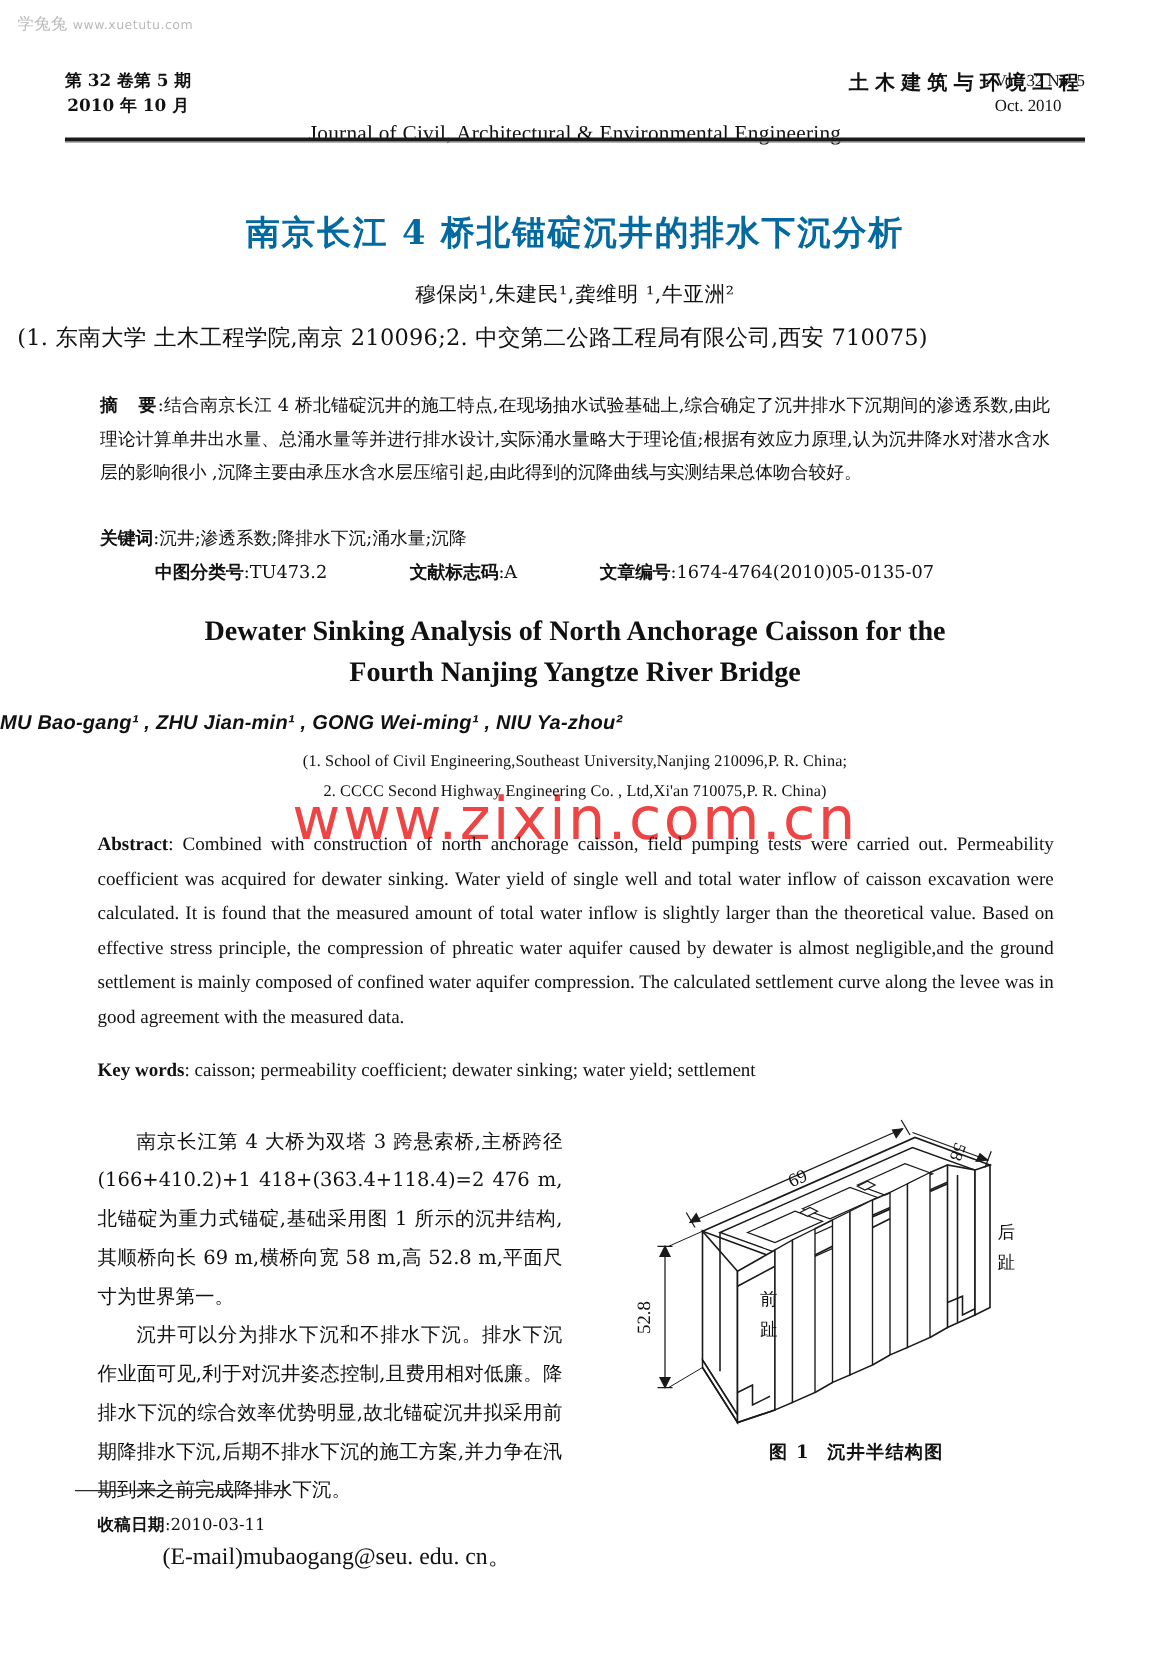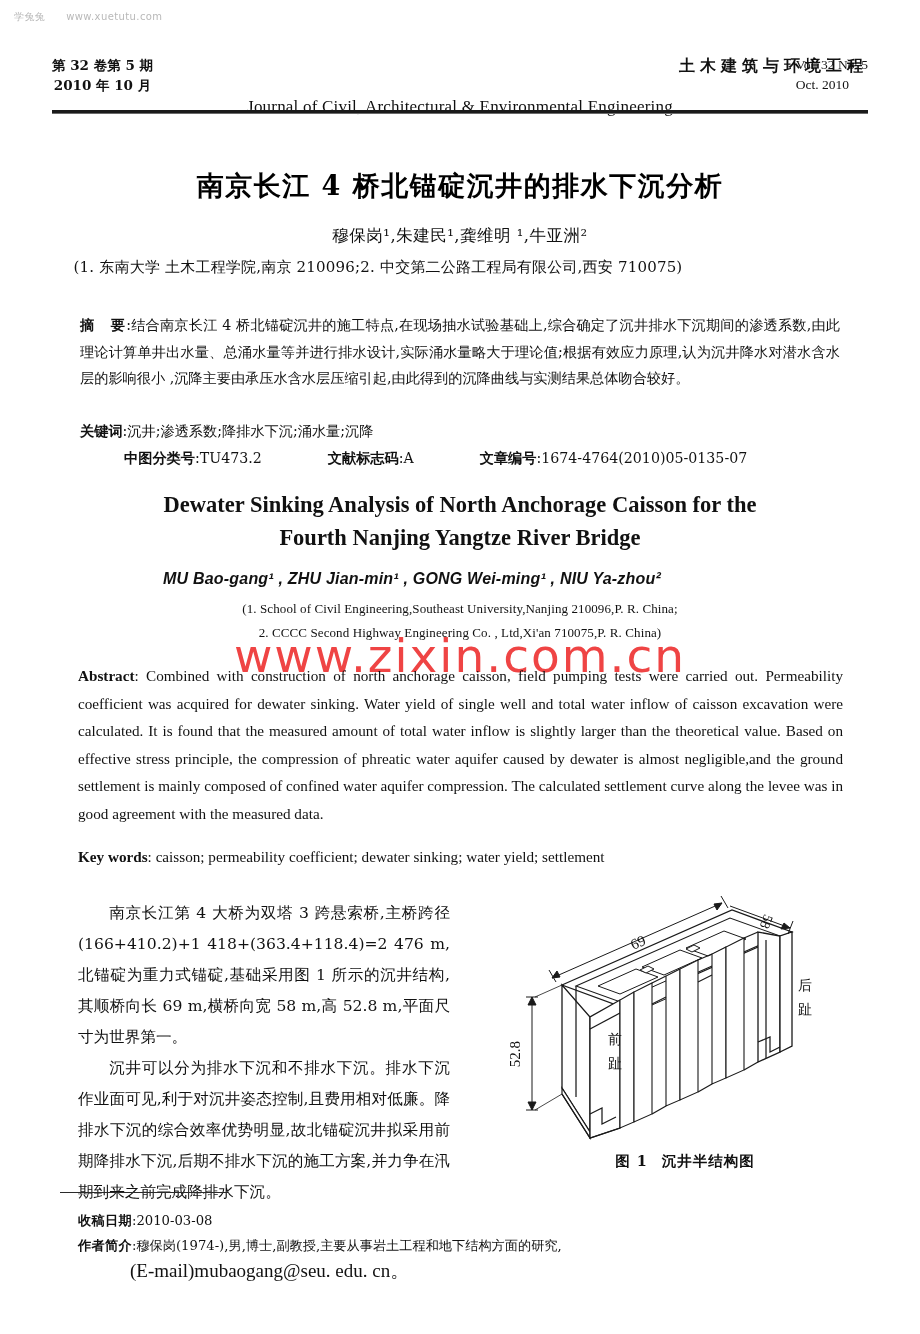--- a/index.html
+++ b/index.html
@@ -20,21 +20,21 @@
   #scan-watermark {
     position: absolute;
     left: 14px;
     top: 10px;
     font-family: "DejaVu Sans", sans-serif;
     font-size: 10px;
     color: #b9b9b9;
     letter-spacing: 0.4px;
     white-space: nowrap;
   }
-  #scan-watermark .wm-cn { font-size: 10px; margin-right: 21px; }
+  #scan-watermark .wm-cn { font-size: 13px; margin-right: 4px; }
 
   
   #page-watermark {
     position: absolute;
     left: 0;
     top: 628px;
     width: 920px;
     text-align: center;
     font-family: "DejaVu Sans", sans-serif;
     font-size: 47px;
@@ -106,41 +106,41 @@
   
   #article-title-cn {
     position: absolute;
     left: 0; top: 150px;
     width: 920px;
     text-align: center;
     font-family: "DejaVu Serif", serif;
     font-weight: bold;
     font-size: 27px;
     letter-spacing: 1.5px;
-    color: #000000;
+    color: #0369a1;
   }
 
   #authors-cn {
     position: absolute;
     left: 0; top: 225px;
     width: 920px;
     text-align: center;
     font-family: "DejaVu Serif", serif;
     font-weight: normal;
     font-size: 16.5px;
     letter-spacing: 0.5px;
   }
 
   #affil-cn {
     position: absolute;
     left: 0; top: 258px;
     width: 756px;
     text-align: center;
     font-family: "DejaVu Serif", serif;
-    font-size: 15px;
+    font-size: 18px;
     letter-spacing: 0.2px;
   }
 
   
   #abstract-cn-block {
     position: absolute;
     left: 80px;
     top: 312px;
     width: 760px;
     font-family: "DejaVu Serif", serif;
@@ -186,21 +186,21 @@
     font-family: "Liberation Serif", serif;
     font-weight: bold;
     font-size: 22.5px;
     line-height: 33px;
   }
 
   #authors-en {
     position: absolute;
     left: 0; top: 570px;
     width: 824px;
-    text-align: center;
+    text-align: left;
     font-family: "Liberation Sans", sans-serif;
     font-style: italic;
     font-weight: bold;
     font-size: 16px;
     letter-spacing: 0.2px;
   }
 
   .affil-en {
     position: absolute;
     left: 0;
@@ -444,19 +444,16 @@
   </svg>
 </div>
 
 <div id="figure-caption">
   <span>图 1</span><span class="capgap"></span><span>沉井半结构图</span>
 </div>
 
 <div id="footnote-rule"></div>
 <div id="footnote-block">
   <div>
-    <span class="lbl">收稿日期</span><span>:2010-03-08</span>
-  </div>
-  <div>
-    <span class="lbl">作者简介</span><span>:穆保岗(1974-),男,博士,副教授,主要从事岩土工程和地下结构方面的研究,</span>
+    <span class="lbl">收稿日期</span><span>:2010-03-11</span>
   </div>
   <div id="footnote-email">(E-mail)mubaogang@seu. edu. cn。</div>
 </div>
 
 </body></html>

